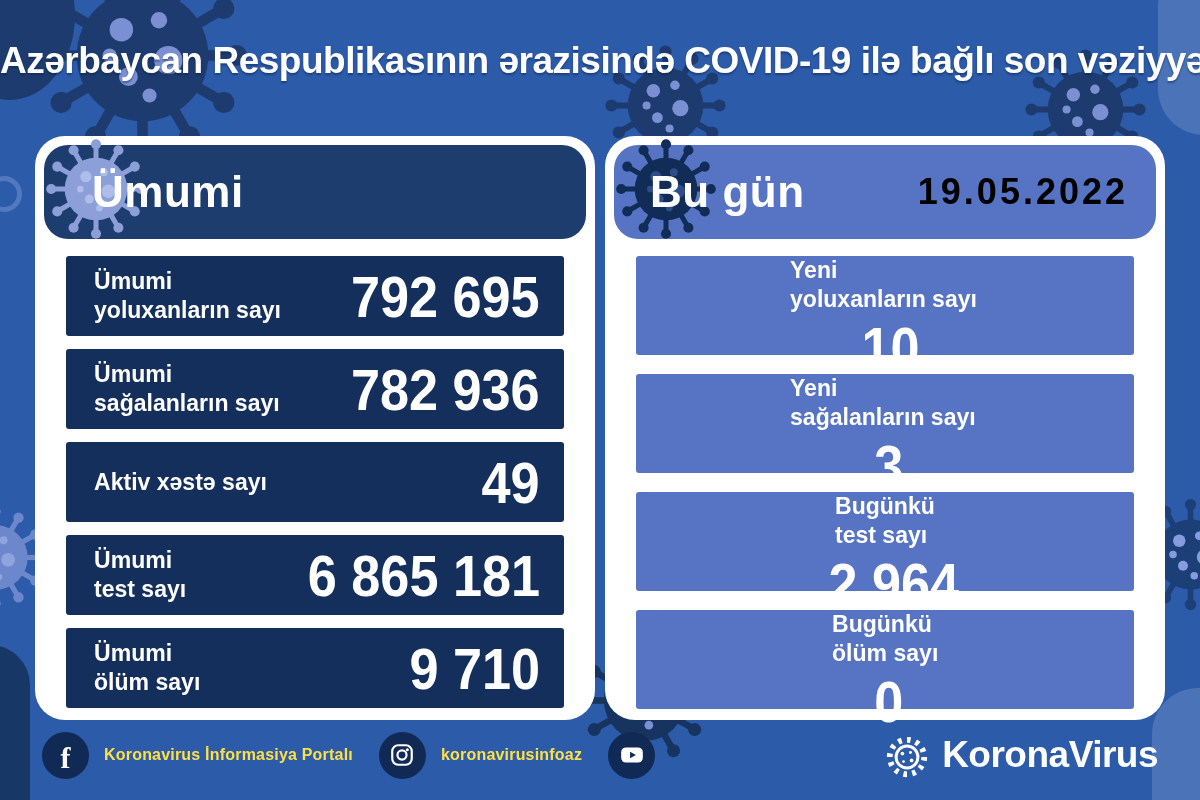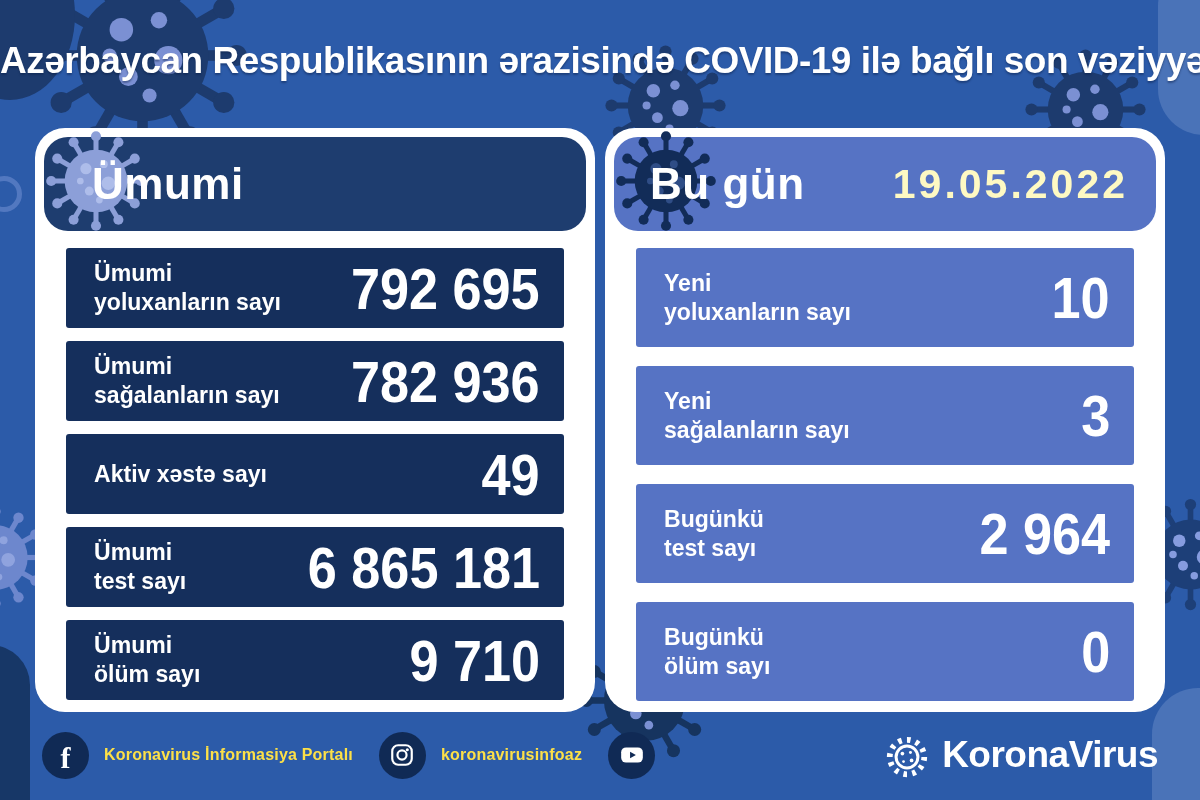--- a/index.html
+++ b/index.html
@@ -15,50 +15,50 @@
   .corner{position:absolute;border-radius:46px;background:#4a73b8;z-index:0;}
   .ring{position:absolute;border:5px solid #5d80c6;border-radius:50%;z-index:0;opacity:.8;}
   
   .title{
     position:absolute;top:40px;left:0;width:100%;text-align:center;z-index:3;
     font-size:37px;font-weight:bold;color:#ffffff;letter-spacing:-0.5px;
     text-shadow:0 2px 2px rgba(10,30,70,.45);
     white-space:nowrap;
   }
   
-  .main{position:absolute;top:128px;left:35px;width:1130px;display:flex;gap:10px;z-index:2;}
+  .main{position:absolute;top:136px;left:35px;width:1130px;display:flex;gap:10px;z-index:2;}
   .panel{
     width:560px;height:584px;box-sizing:border-box;
     background:#ffffff;border-radius:30px;padding:9px;position:relative;
   }
   .panel-header{
     height:94px;border-radius:24px;position:relative;
     display:flex;align-items:center;
   }
   .panel-header.dark{background:#1e3d6f;}
   .panel-header.peri{background:#5673c4;}
   .header-virus{position:absolute;left:-4px;top:-12px;width:112px;height:112px;}
   .header-title{
     position:relative;z-index:1;font-size:44px;font-weight:bold;color:#fff;letter-spacing:0.5px;
   }
   .panel-header.dark .header-title{margin-left:48px;}
   .panel-header.peri .header-title{margin-left:36px;}
   .header-date{
     position:relative;z-index:1;margin-left:auto;margin-right:28px;
-    font-size:41px;font-weight:bold;color:#fef9c3;letter-spacing:3px;text-align:right;
+    font-size:36px;font-weight:bold;color:#000000;letter-spacing:3px;text-align:right;
   }
   .rows{margin:17px 22px 0;display:flex;flex-direction:column;}
   .rows.left{gap:13px;}
   .rows.right{gap:19px;}
   .row{
     display:flex;justify-content:space-between;align-items:center;
     border-radius:3px;padding:0 24px 0 28px;box-sizing:border-box;
   }
   .rows.left .row{background:#152f5c;height:80px;}
-  .rows.right .row{background:#5673c4;height:99px;}
+  .rows.right .row{background:#5673c4;height:99px;flex-direction:column;}
   .label{color:#ffffff;font-weight:bold;font-size:24px;line-height:1.2;
     transform:scaleX(0.96);transform-origin:left center;}
   .label span{display:block;}
   .value{
     color:#ffffff;font-weight:bold;font-size:58px;white-space:nowrap;
     transform:scaleX(0.9);transform-origin:right center;letter-spacing:0px;
   }
   
   .footer{
     position:absolute;left:0;bottom:0;width:1200px;height:90px;z-index:3;

